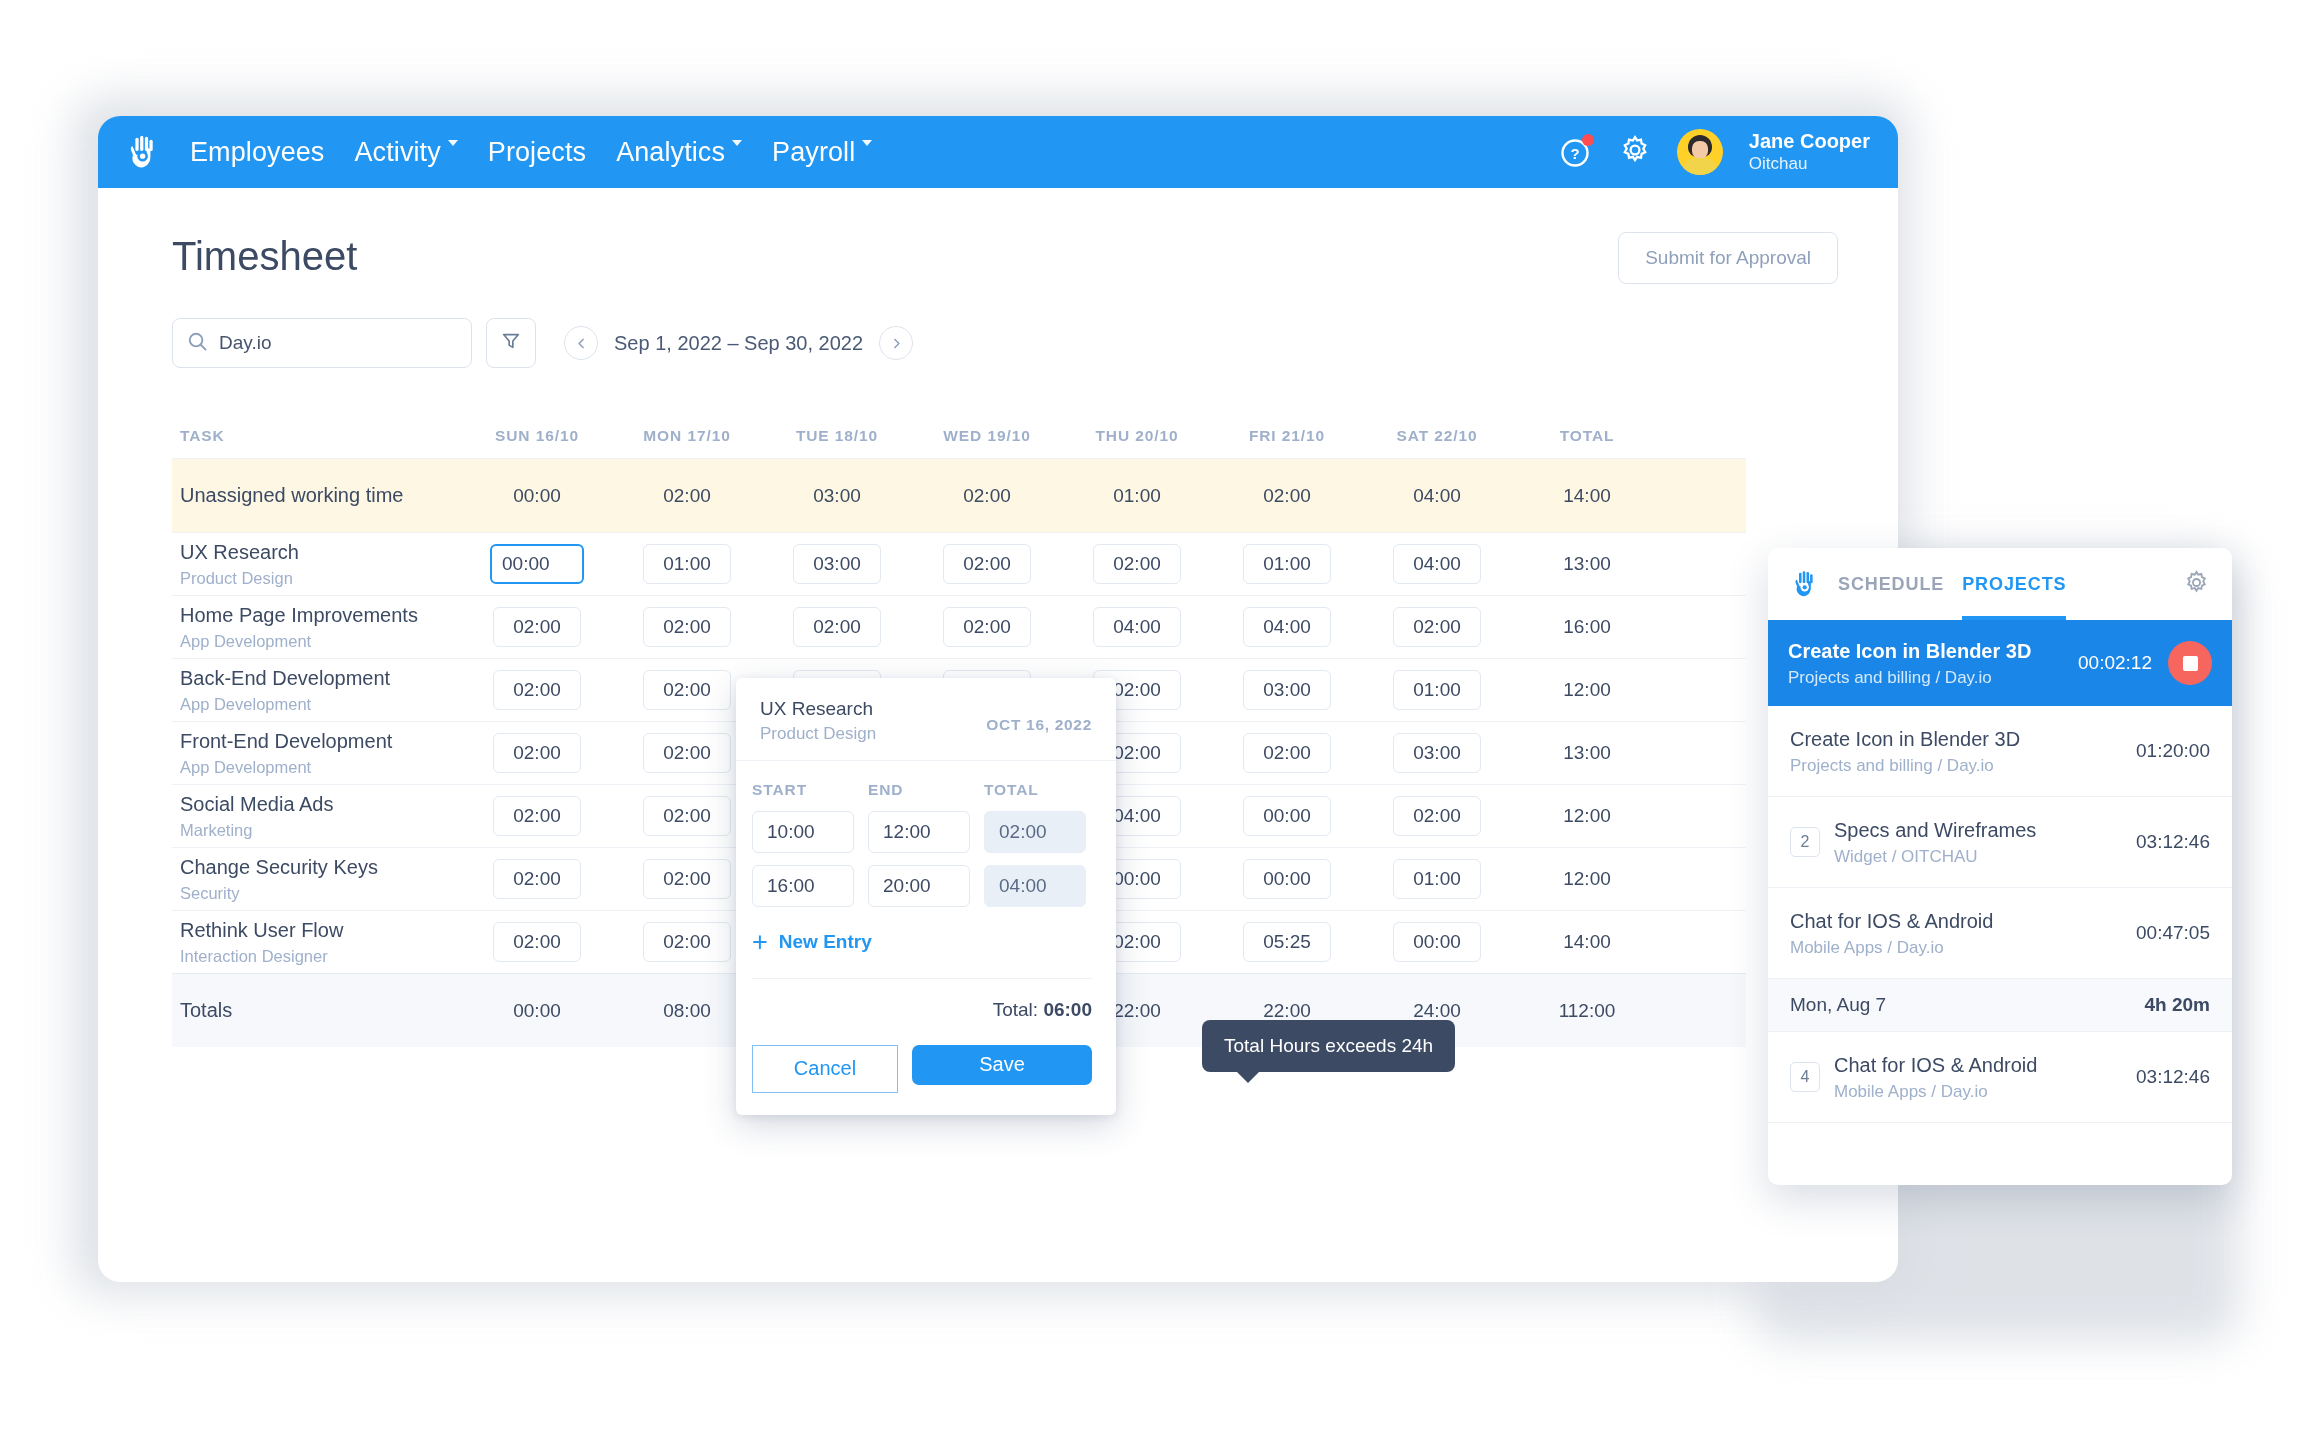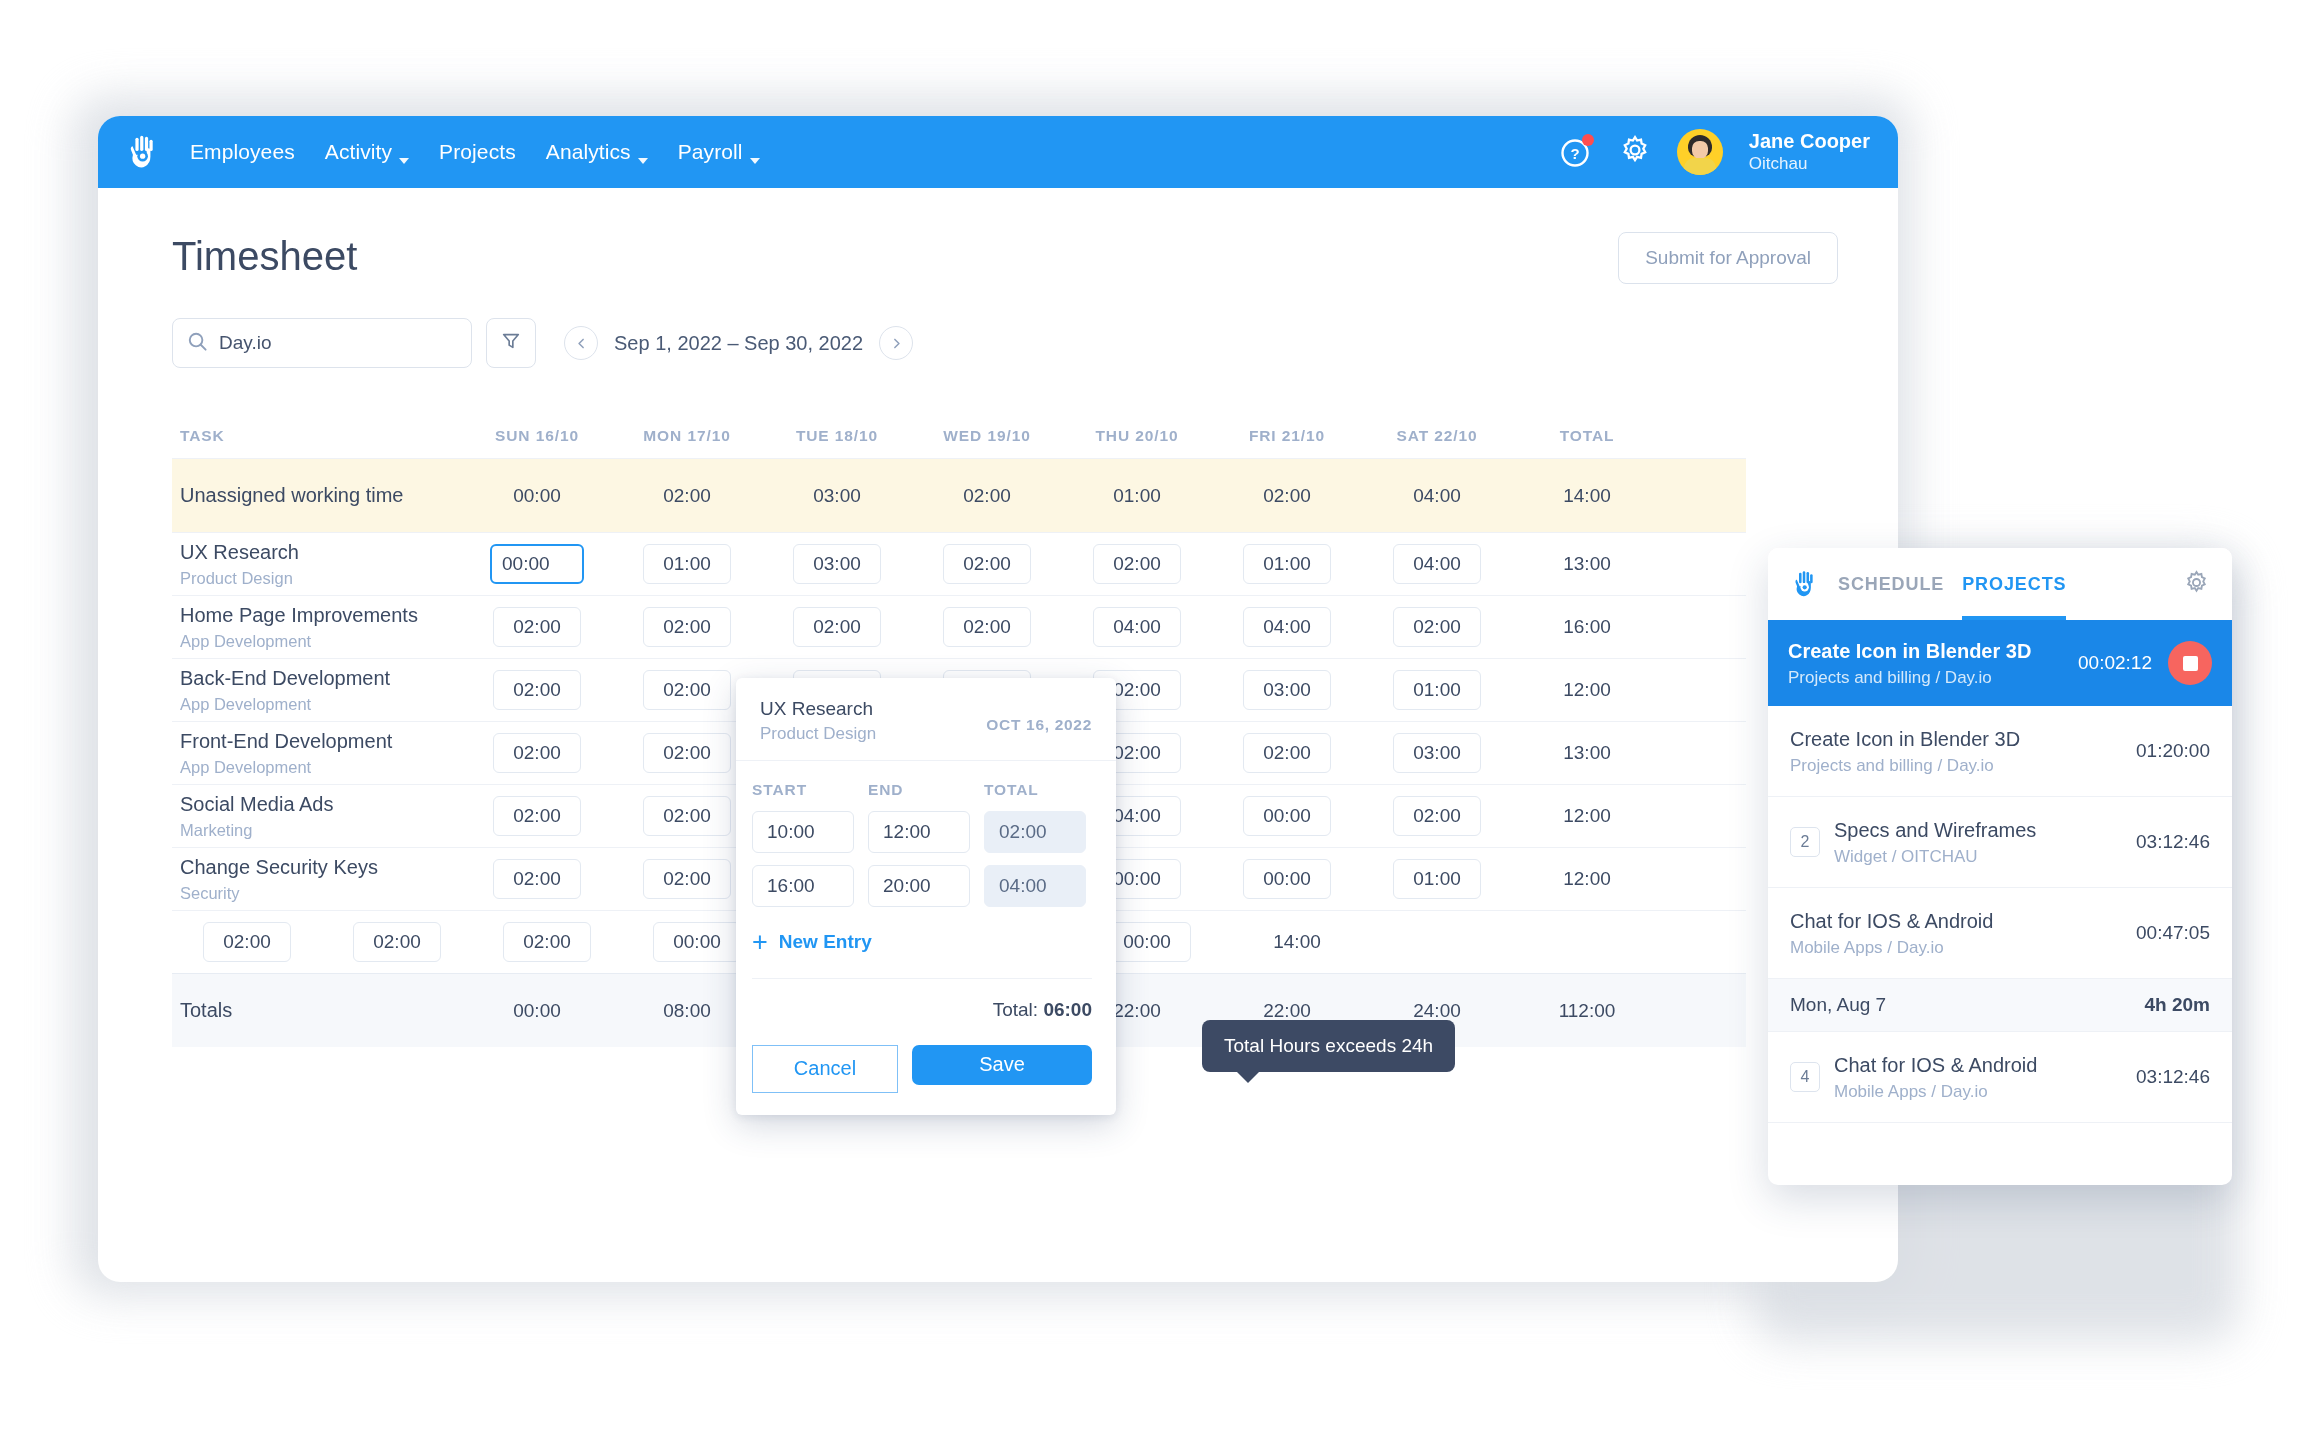--- a/index.html
+++ b/index.html
@@ -33,22 +33,22 @@
 
   
   .topbar {
     height: 72px; background: #2196f3;
     display: flex; align-items: center;
     padding: 0 28px 0 26px;
   }
   .logo { width: 38px; height: 38px; margin-right: 28px; flex: none; }
   .navlinks { display: flex; align-items: center; gap: 30px; }
   .navlink {
-    color: #ffffff; font-size: 21px; letter-spacing: .1px;
-    display: flex; align-items: flex-end; gap: 7px; cursor: pointer;
+    color: #ffffff; font-size: 27px; letter-spacing: .1px;
+    display: flex; align-items: flex-start; gap: 7px; cursor: pointer;
     white-space: nowrap;
   }
   .caret {
     width: 0; height: 0;
     border-left: 5px solid transparent; border-right: 5px solid transparent;
     border-top: 6px solid #ffffff; opacity: .95; margin-top: 3px;
   }
   .topright { margin-left: auto; display: flex; align-items: center; gap: 26px; }
   .help-wrap { position: relative; width: 34px; height: 34px; }
   .dot-badge {
@@ -587,20 +587,24 @@
               </div>
               <div class="inputcell">
                 <div class="tinput">00:00</div>
               </div>
               <div class="inputcell">
                 <div class="tinput">01:00</div>
               </div>
               <div class="cell total">12:00</div>
             </div>
             <div class="trow rowline">
+              <div class="taskcol">
+                <div class="task-name">Rethink User Flow</div>
+                <div class="task-sub">Interaction Designer</div>
+              </div>
               <div class="inputcell">
                 <div class="tinput">02:00</div>
               </div>
               <div class="inputcell">
                 <div class="tinput">02:00</div>
               </div>
               <div class="inputcell">
                 <div class="tinput">02:00</div>
               </div>
               <div class="inputcell">

